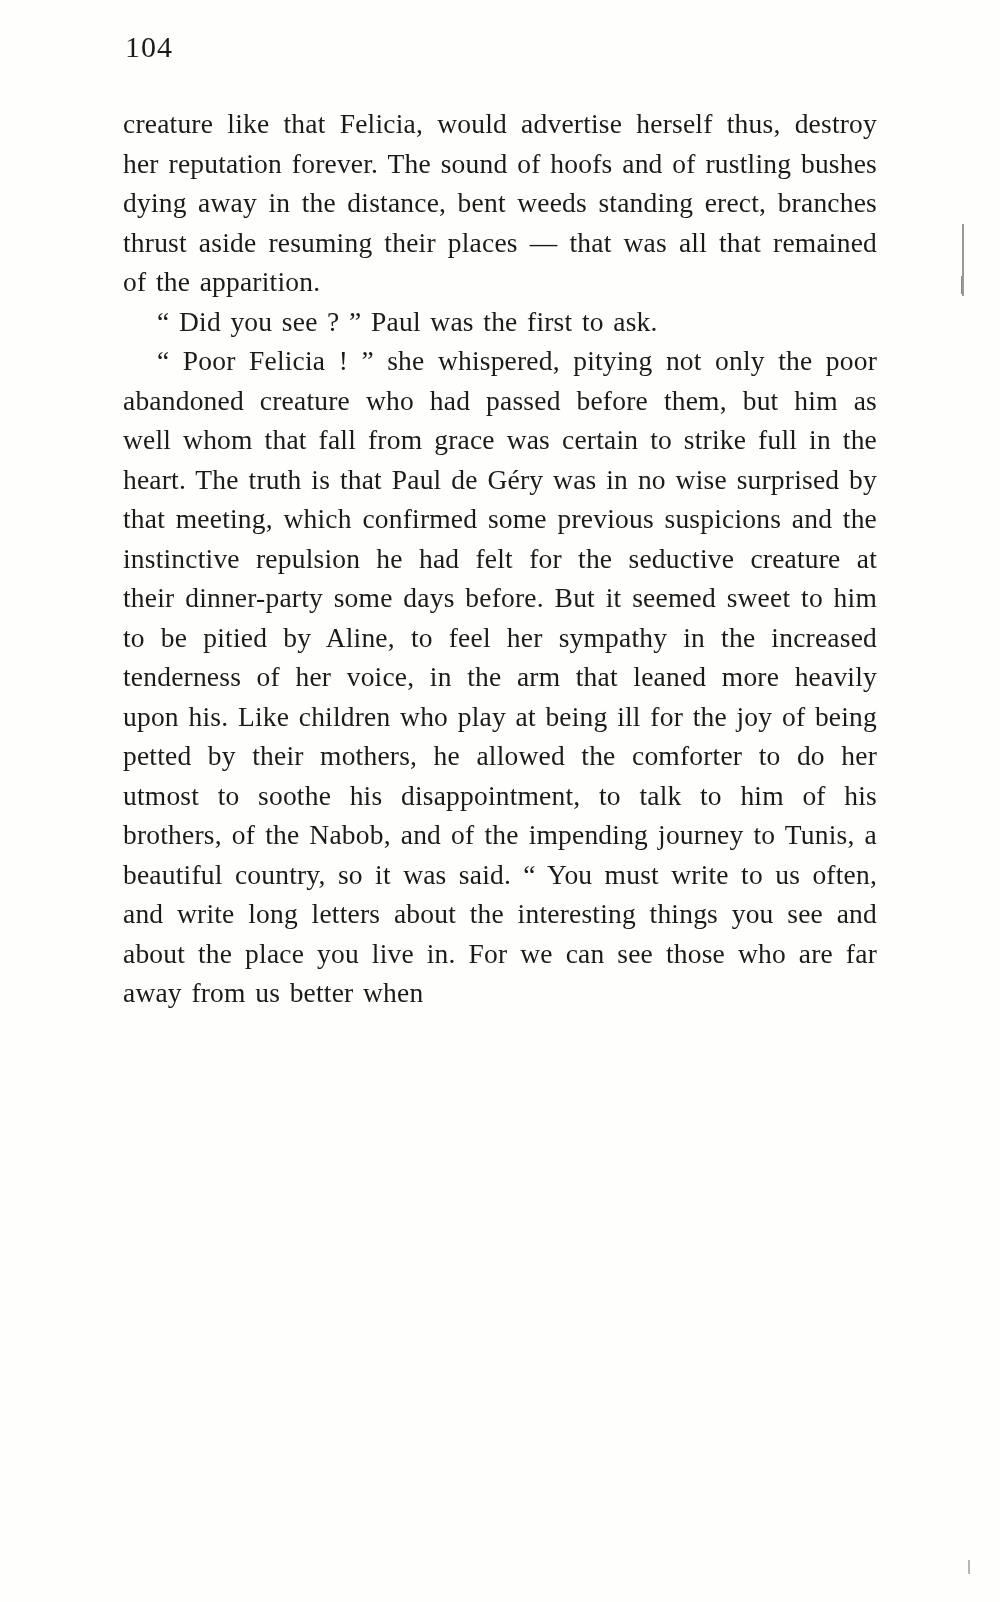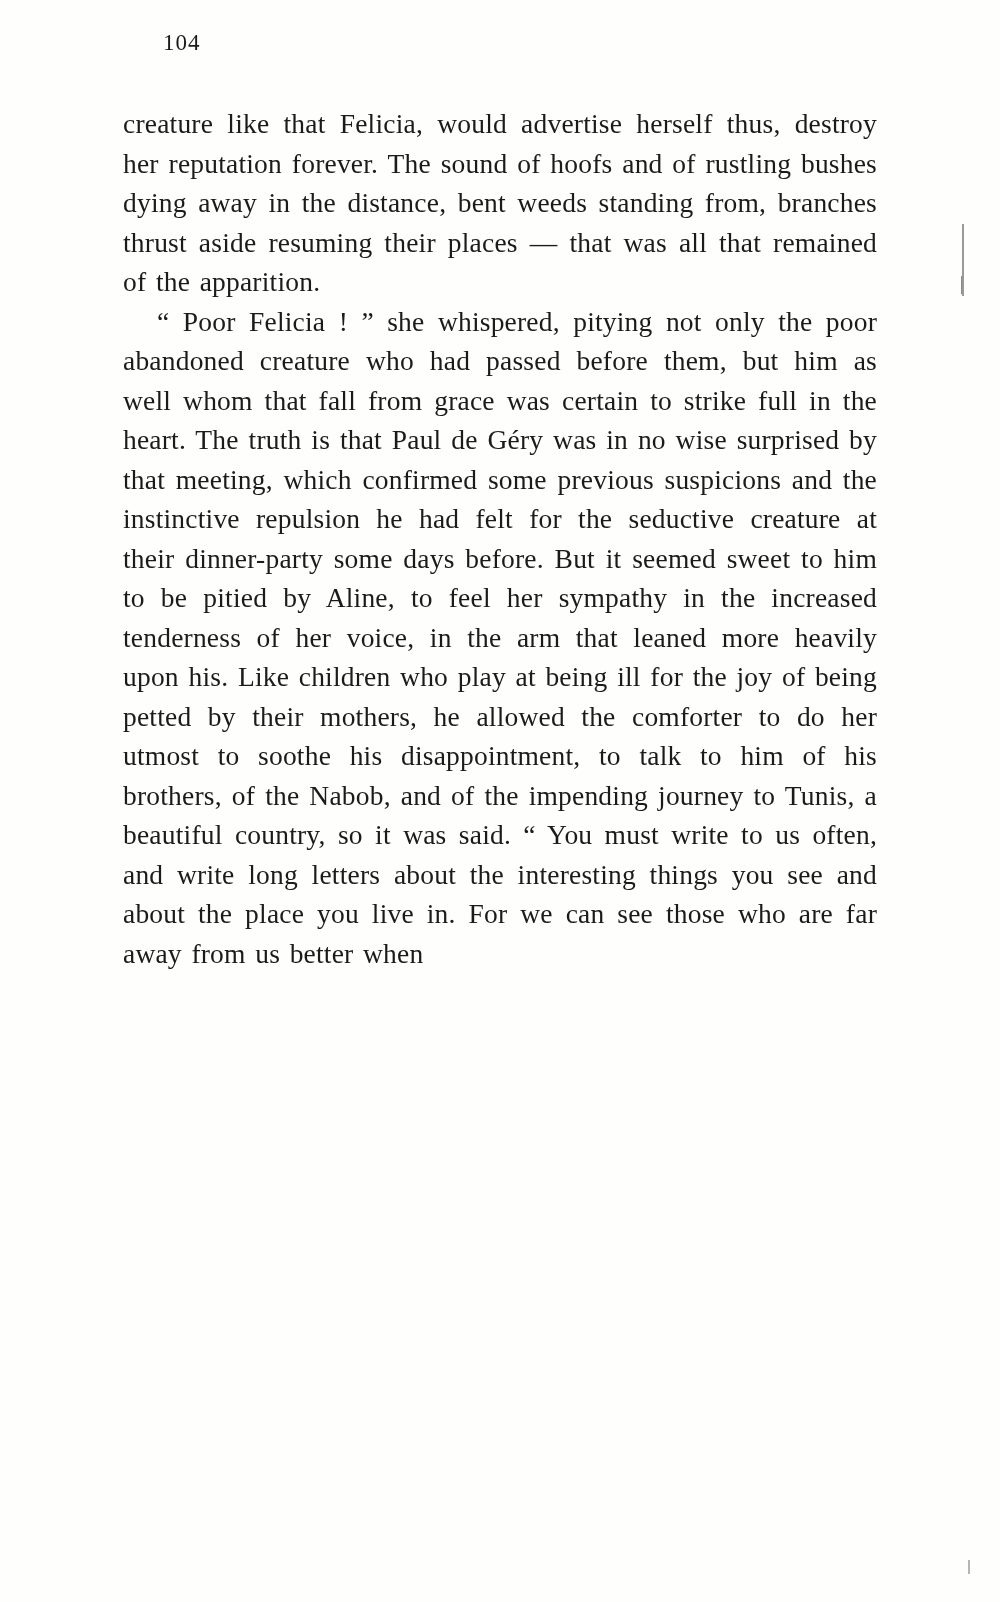--- a/index.html
+++ b/index.html
@@ -25,23 +25,22 @@
   }
   .page-header {
     position: relative;
     height: 52px;
     margin-bottom: 28px;
   }
   .page-number {
     position: absolute;
     left: 2px;
     top: 6px;
-    font-size: 23px;
+    font-size: 30px;
     letter-spacing: 1px;
-    margin-left: 38px;
   }
   .running-title {
     position: absolute;
     left: 0;
     right: 0;
     top: 0;
     text-align: center;
     font-style: italic;
     font-size: 37px;
     letter-spacing: 0.5px;
@@ -89,21 +88,22 @@
 
 <div class="scan-page">
 
   <div class="content">
 
     <div class="page-header">
       <span class="page-number">104</span>
     </div>
 
     <div class="body-text">
-      <p class="para no-indent">creature like that Felicia, would advertise herself thus, destroy her reputation forever.  The sound of hoofs and of rustling bushes dying away in the distance, bent weeds standing from, branches thrust aside resuming their places — that was all that remained of the apparition.</p>
+      <p class="para no-indent">creature like that Felicia, would advertise herself thus, destroy her reputation forever.  The sound of hoofs and of rustling bushes dying away in the distance, bent weeds standing erect, branches thrust aside resuming their places — that was all that remained of the apparition.</p>
+      <p class="para">“ Did you see ? ” Paul was the first to ask.</p>
       <p class="para">“ Poor Felicia ! ” she whispered, pitying not only the poor abandoned creature who had passed before them, but him as well whom that fall from grace was certain to strike full in the heart.  The truth is that Paul de Géry was in no wise surprised by that meeting, which confirmed some previous suspicions and the instinctive repulsion he had felt for the seductive creature at their dinner-party some days before.  But it seemed sweet to him to be pitied by Aline, to feel her sympathy in the increased tenderness of her voice, in the arm that leaned more heavily upon his.  Like children who play at being ill for the joy of being petted by their mothers, he allowed the comforter to do her utmost to soothe his disappointment, to talk to him of his brothers, of the Nabob, and of the impending journey to Tunis, a beautiful country, so it was said.  “ You must write to us often, and write long letters about the interesting things you see and about the place you live in.  For we can see those who are far away from us better when</p>
     </div>
 
   </div>
 
   <div class="artifact-line"></div>
   <div class="artifact-tick"></div>
   <div class="artifact-bottom"></div>
 
 </div>

